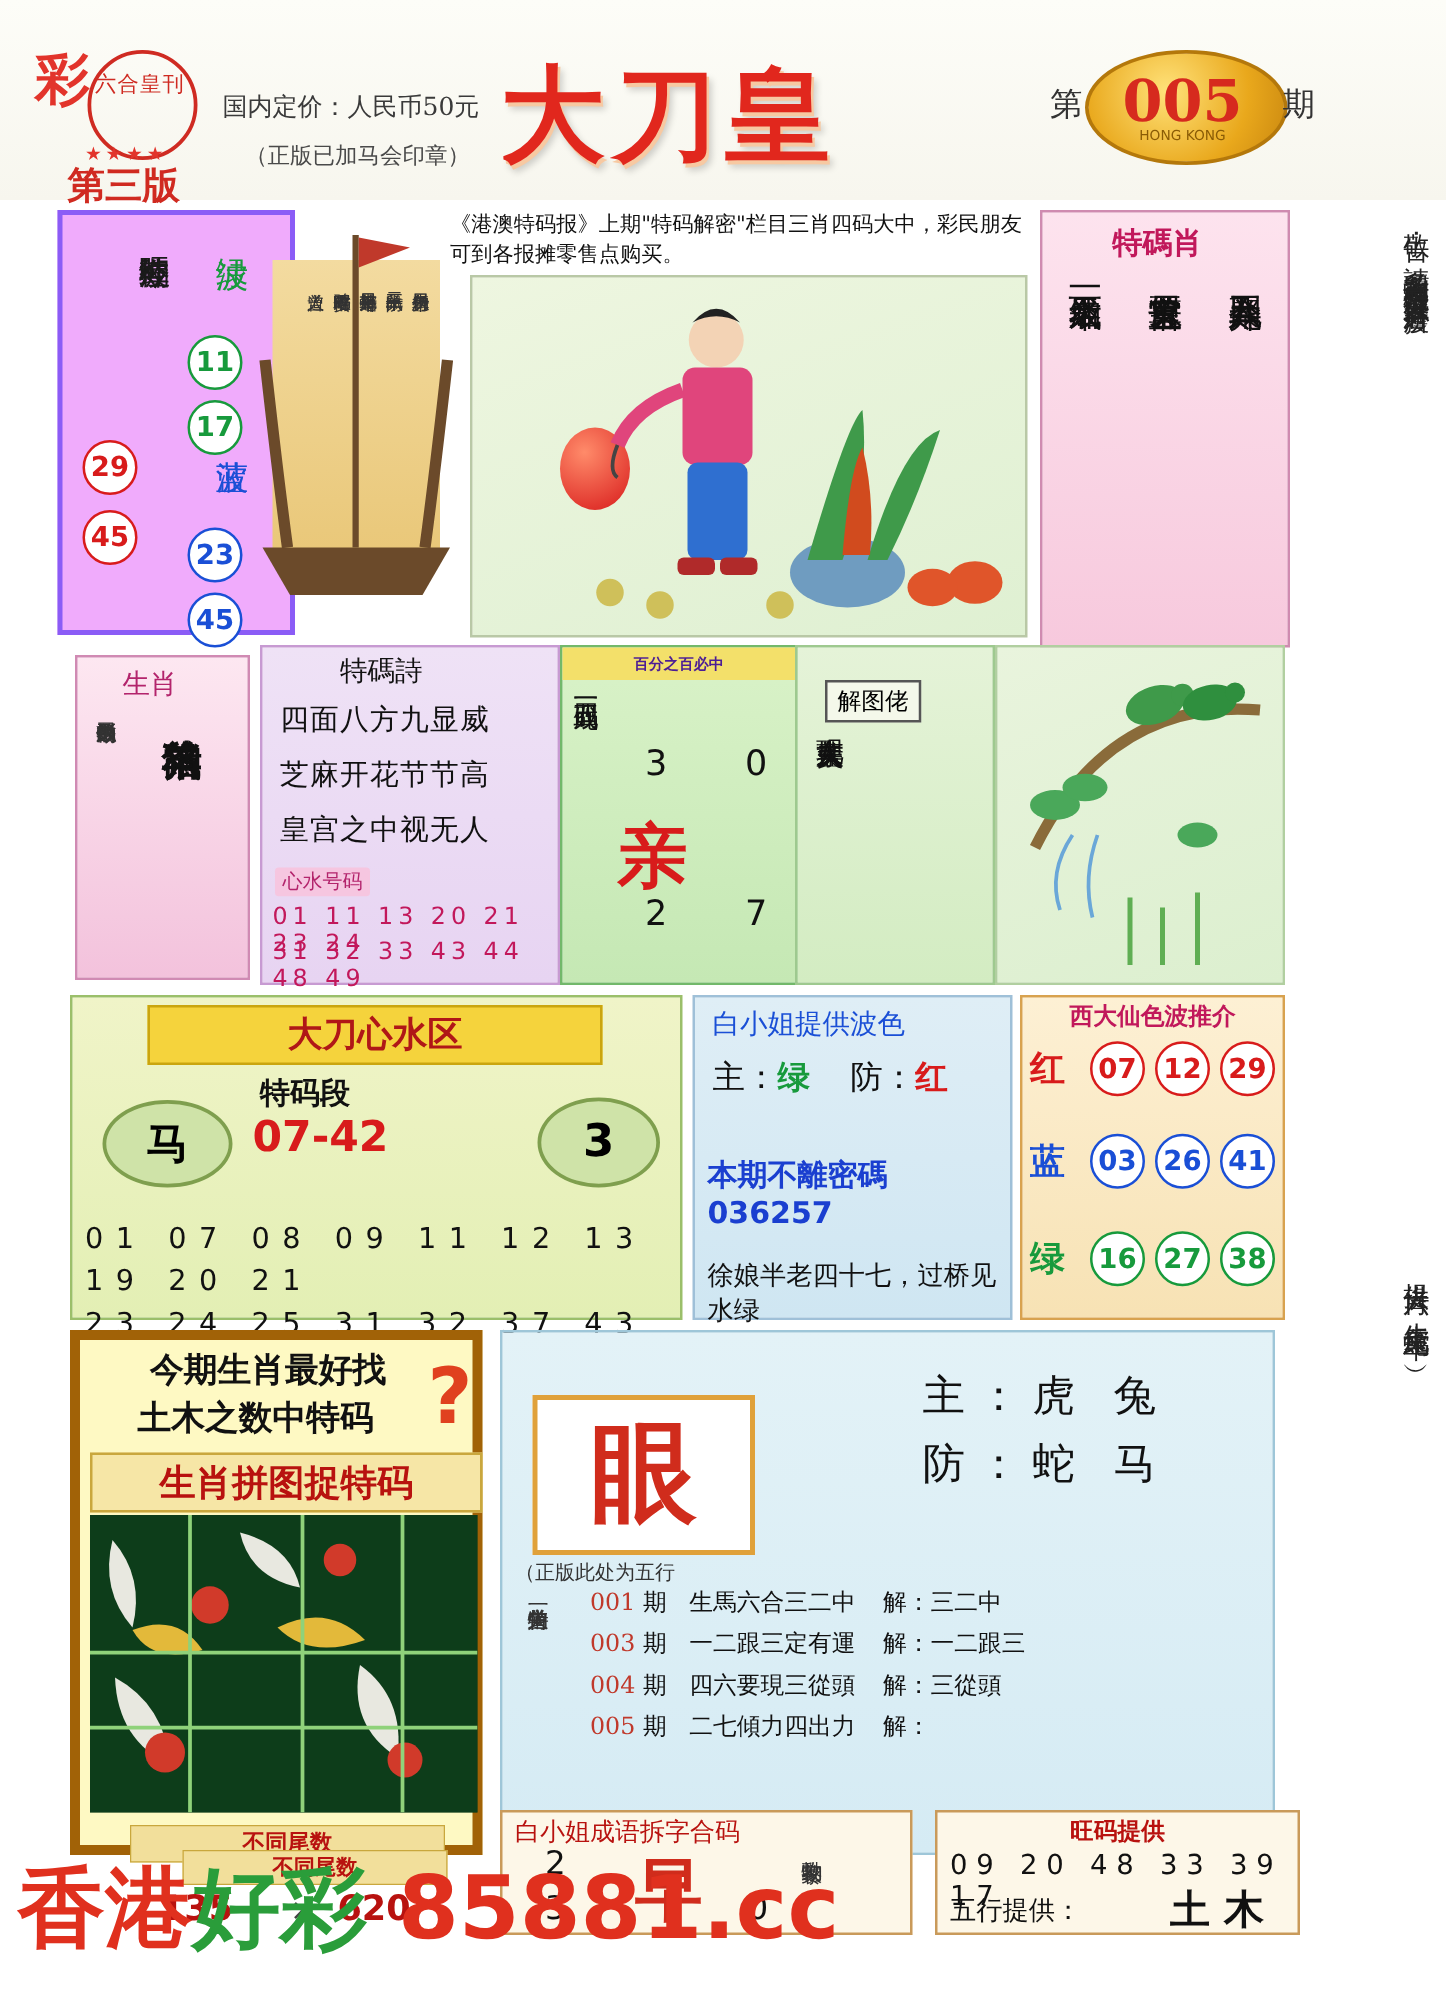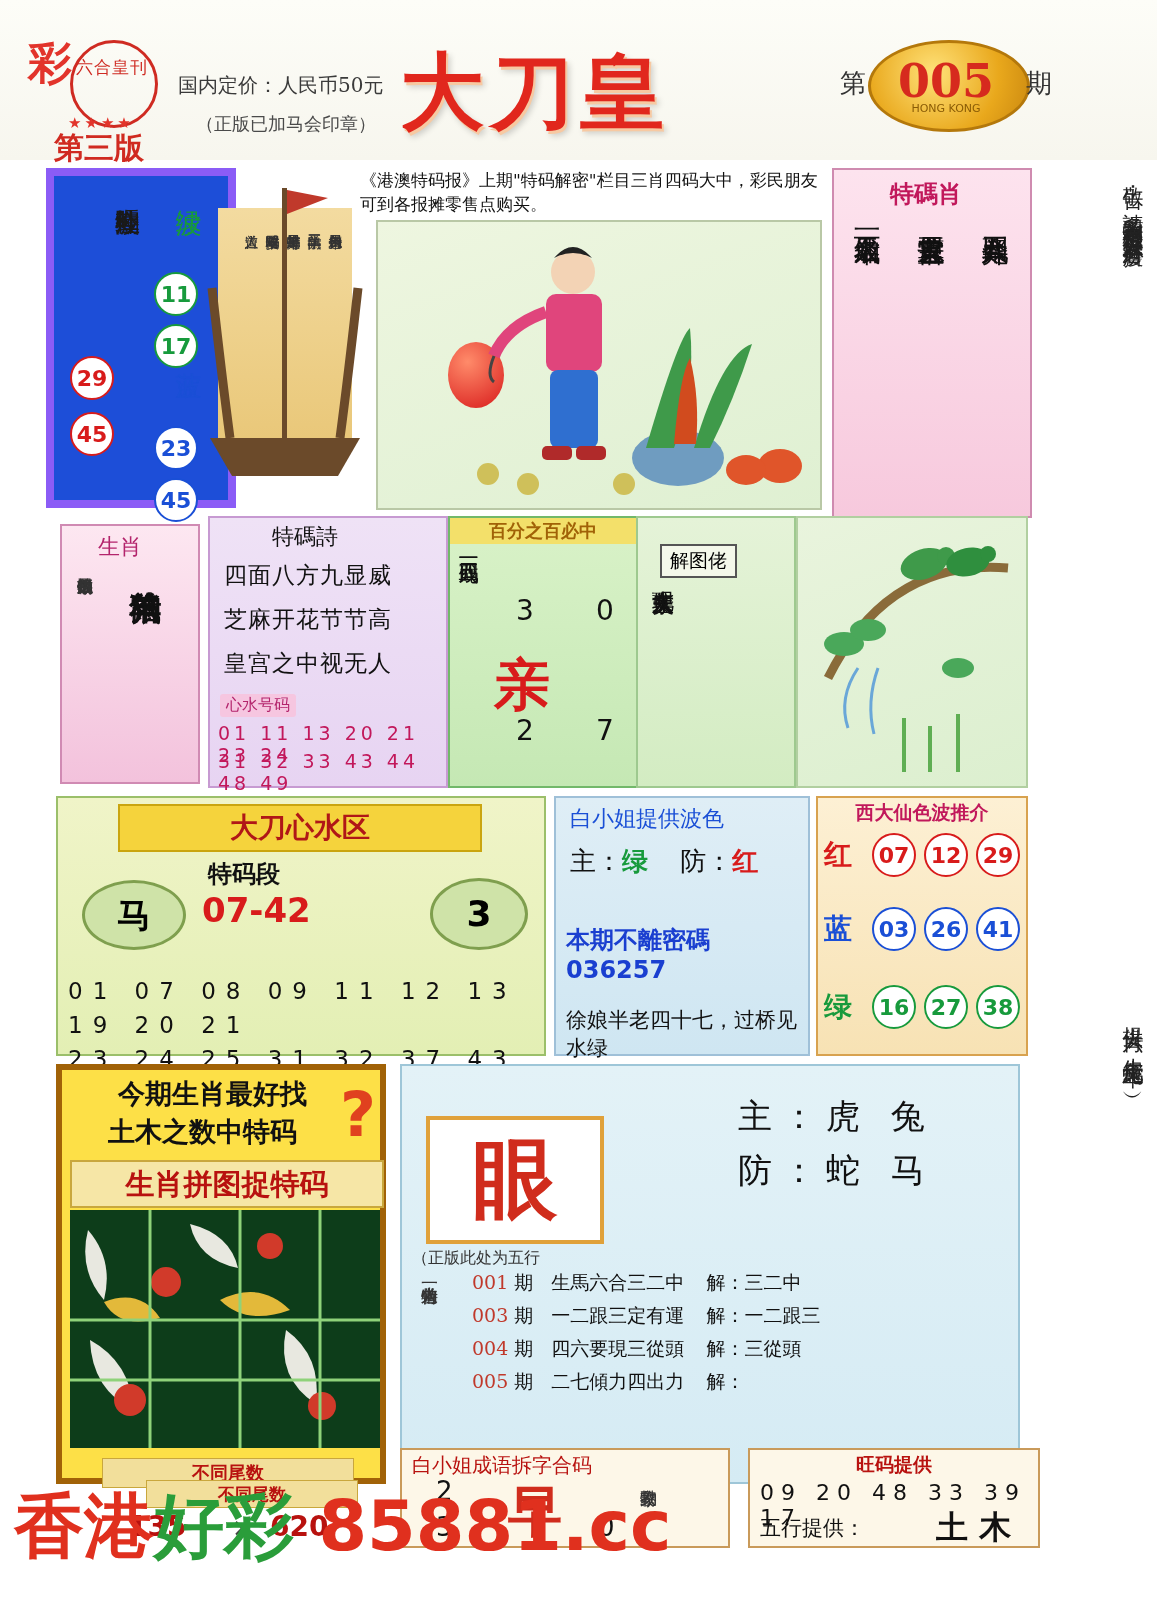--- a/index.html
+++ b/index.html
@@ -52,21 +52,21 @@
     writing-mode:vertical-rl;text-orientation:upright;
     font-size:21px;line-height:34px;color:#222;letter-spacing:2px;
     font-family:"DejaVu Serif","Liberation Serif",serif;}
   
   .cell{position:absolute;box-sizing:border-box;}
   .ball{display:inline-flex;align-items:center;justify-content:center;
     width:40px;height:40px;border-radius:50%;border:2px solid #555;background:#fff;
     font-size:22px;font-weight:bold;font-family:"DejaVu Sans","Liberation Sans",sans-serif;}
   .v-text{writing-mode:vertical-rl;text-orientation:upright;}
   
-  .p1{left:46px;top:168px;width:190px;height:340px;border:8px solid #8b5cf6;background:#1d4ed8;}
+  .p1{left:46px;top:168px;width:190px;height:340px;border:4px solid #8b5cf6;background:#f0abfc;}
   .p1 .lbl-jin{position:absolute;left:58px;top:14px;height:190px;font-size:25px;color:#1a1a1a;line-height:30px;
     font-family:"DejaVu Serif","Liberation Serif",serif;}
   .p1 .lbl-lv{position:absolute;left:118px;top:14px;height:96px;font-size:26px;color:#179a3c;
     font-family:"DejaVu Serif","Liberation Serif",serif;}
   .p1 .lbl-lan{position:absolute;left:118px;top:176px;height:96px;font-size:26px;color:#1a4fd6;
     font-family:"DejaVu Serif","Liberation Serif",serif;}
   .p1 .b{position:absolute;}
   
   .ship{left:196px;top:168px;width:178px;height:340px;}
   .ship .scroll{position:absolute;left:22px;top:40px;width:134px;height:240px;
@@ -101,21 +101,21 @@
     font-family:"DejaVu Serif","Liberation Serif",serif;}
   .p-poem .ln{position:absolute;left:14px;font-size:23px;color:#111;letter-spacing:1px;
     font-family:"DejaVu Serif","Liberation Serif",serif;}
   .p-poem .nums-ttl{position:absolute;left:10px;top:176px;font-size:16px;color:#b3246c;
     background:#f6c6e0;padding:1px 6px;border-radius:3px;}
   .p-poem .nums{position:absolute;left:8px;font-size:19px;color:#c2185b;letter-spacing:4px;
     font-family:"DejaVu Sans","Liberation Sans",sans-serif;}
   .p-100{left:448px;top:516px;width:190px;height:272px;border:2px solid #72b86a;
     background:linear-gradient(180deg,#d9f2c8,#c5e8b4);}
   .p-100 .banner{position:absolute;left:0;top:0;width:100%;height:26px;background:#f3e06a;
-    text-align:center;font-size:18px;color:#a16207;font-weight:bold;line-height:26px;}
+    text-align:center;font-size:12px;color:#4c1d95;font-weight:bold;line-height:26px;}
   .p-100 .vnum{position:absolute;left:6px;top:30px;height:230px;writing-mode:vertical-rl;text-orientation:upright;
     font-size:20px;line-height:26px;color:#111;font-family:"DejaVu Serif","Liberation Serif",serif;}
   .p-100 .big{position:absolute;left:44px;top:130px;font-size:56px;color:#d81b1b;font-weight:bold;
     font-family:"DejaVu Serif","Liberation Serif",serif;}
   .p-100 .n1{position:absolute;left:66px;top:76px;font-size:28px;color:#111;}
   .p-100 .n2{position:absolute;left:66px;top:196px;font-size:28px;color:#111;}
   .p-100 .n3{position:absolute;left:146px;top:76px;font-size:28px;color:#111;}
   .p-100 .n4{position:absolute;left:146px;top:196px;font-size:28px;color:#111;}
   .p-jietu{left:636px;top:516px;width:160px;height:272px;border:2px solid #9ec98f;
     background:linear-gradient(180deg,#e5f3d8,#d3ecc2);}
@@ -144,21 +144,21 @@
     font-family:"DejaVu Serif","Liberation Serif",serif;}
   .p-bai .zhu{position:absolute;left:14px;top:46px;font-size:26px;color:#111;}
   .p-bai .sec{position:absolute;left:10px;top:126px;font-size:24px;color:#1a3fd0;font-weight:bold;}
   .p-bai .foot{position:absolute;left:10px;top:208px;font-size:21px;color:#111;}
   .p-boxian{left:816px;top:796px;width:212px;height:260px;border:2px solid #d8a24f;
     background:linear-gradient(180deg,#fdf0d4,#f7e2b4);}
   .p-boxian .ttl{position:absolute;left:0;top:2px;width:100%;text-align:center;font-size:19px;color:#c1185b;font-weight:bold;}
   .p-boxian .row{position:absolute;left:6px;width:200px;height:54px;display:flex;align-items:center;gap:8px;}
   .p-boxian .row .lbl{width:40px;font-size:28px;font-weight:bold;font-family:"DejaVu Serif","Liberation Serif",serif;}
   
-  .p-zigsaw{left:56px;top:1064px;width:330px;height:420px;border:6px solid #a16207;background:#fde047;}
+  .p-zigsaw{left:56px;top:1064px;width:330px;height:420px;border:8px solid #a16207;background:#fef9c3;}
   .p-zigsaw .q1{position:absolute;left:56px;top:6px;font-size:27px;color:#111;font-weight:bold;
     font-family:"DejaVu Serif","Liberation Serif",serif;}
   .p-zigsaw .q2{position:absolute;left:46px;top:44px;font-size:27px;color:#111;font-weight:bold;
     font-family:"DejaVu Serif","Liberation Serif",serif;}
   .p-zigsaw .qm{position:absolute;left:278px;top:8px;font-size:62px;color:#e0411f;font-weight:bold;}
   .p-zigsaw .bar{position:absolute;left:8px;top:90px;width:310px;height:44px;background:#f6e6a6;border:2px solid #c9a73d;
     text-align:center;line-height:44px;font-size:29px;font-weight:bold;color:#b8120f;
     font-family:"DejaVu Serif","Liberation Serif",serif;}
   .p-zigsaw .img{position:absolute;left:8px;top:140px;width:310px;height:238px;background:#0c3a18;}
   .p-zigsaw .foot{position:absolute;left:40px;top:388px;width:250px;height:28px;background:#f2df9b;border:1px solid #c9a73d;

